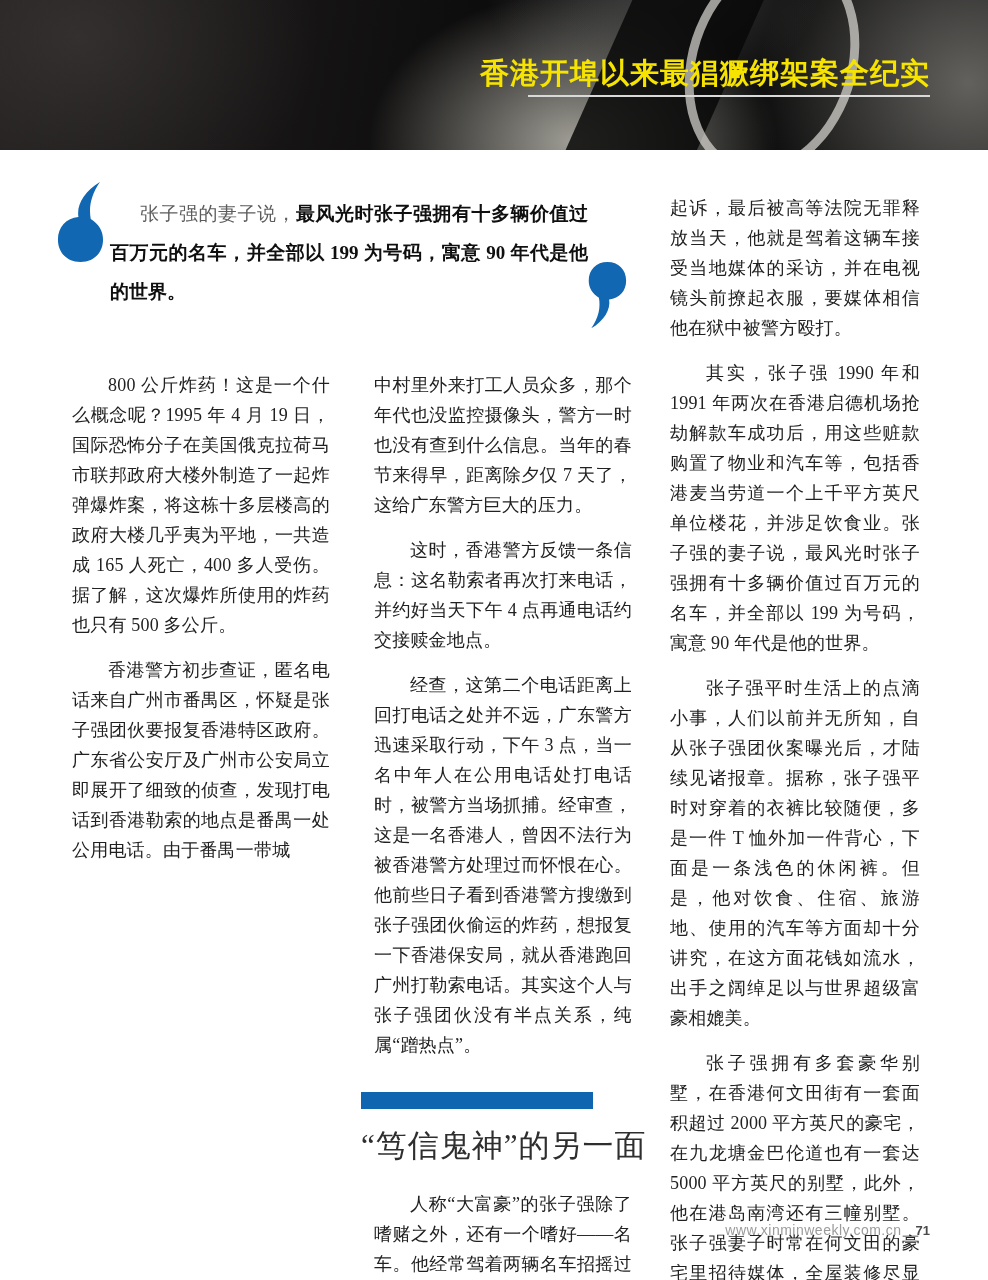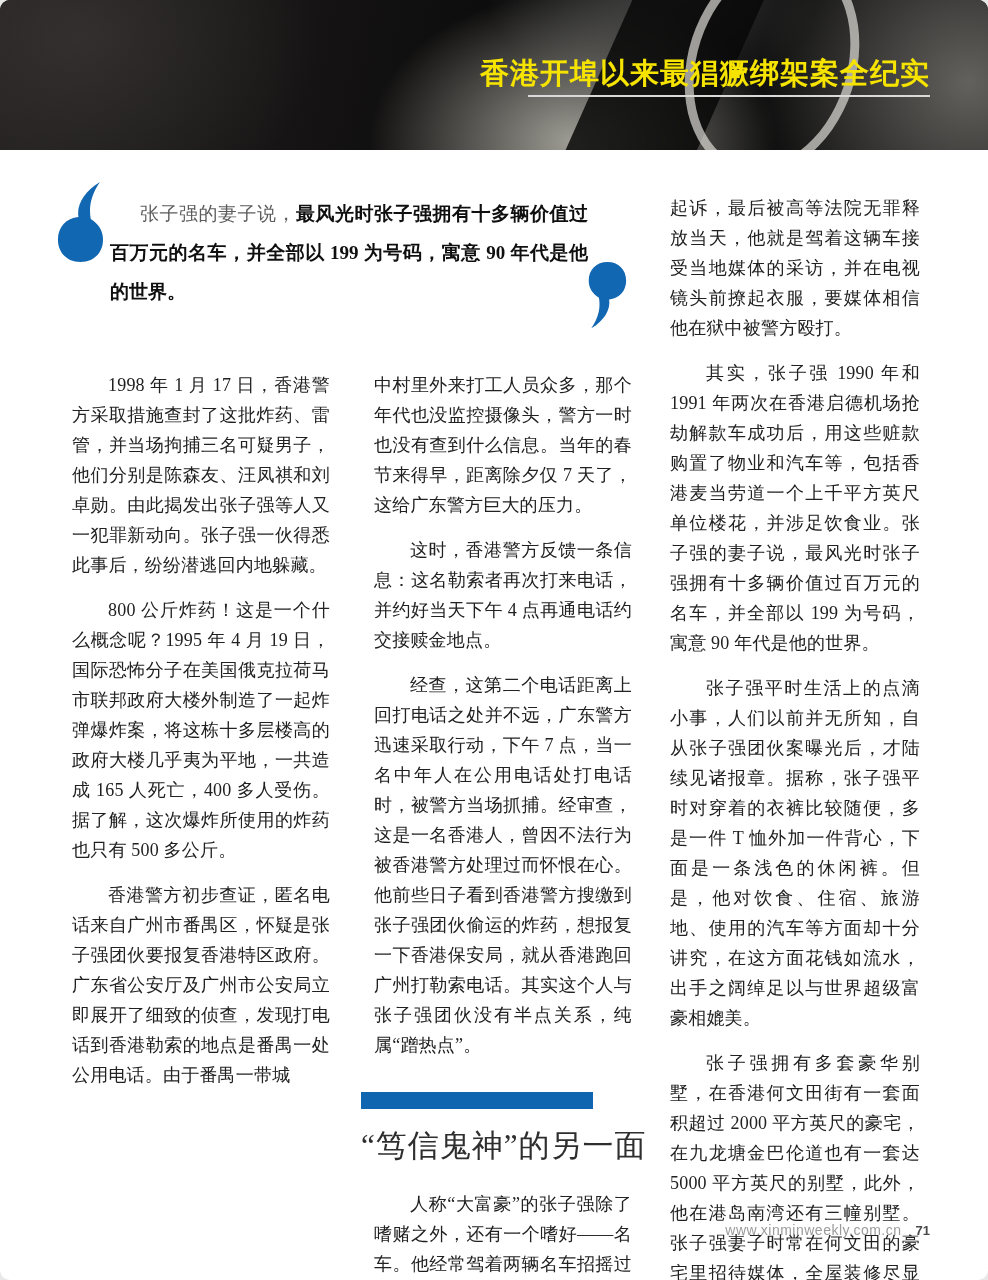--- a/index.html
+++ b/index.html
@@ -1,20 +1,19 @@
 <!DOCTYPE html>
 <html><head>
 <meta charset="utf-8">
 <style>
   html,body { margin:0; padding:0; background:#e8e8e8; }
   .page {
     position:relative; width:988px; height:1280px; margin:0 auto;
     background:#ffffff; overflow:hidden;
     font-family:"Liberation Serif","DejaVu Serif",serif;
-    border-radius:10px;
   }
 
   
   .header {
     position:absolute; left:0; top:0; width:988px; height:150px;
     background:#0d0d0d; overflow:hidden;
   }
   .header-photo {
     position:absolute; left:0; top:0; width:100%; height:100%;
     background:
@@ -117,29 +116,28 @@
           </div>
           <span class="quote-mark close-quote">
             <svg viewBox="0 0 45 80" xmlns="http://www.w3.org/2000/svg">
               <path fill="#1167b1" d="M23 0 C36 0 45 9 45 22 C45 34 37 43 25 44 C27 56 19 69 4 78 C13 65 15 53 13 42 C5 37 1 30 1 22 C1 9 10 0 23 0 Z"></path>
             </svg>
           </span>
         </div>
 
         <div class="two-cols">
           <div class="bodycol">
-            <p class="body-p">1998 年 1 月 17 日，香港警方采取措施查封了这批炸药、雷管，并当场拘捕三名可疑男子，他们分别是陈森友、汪凤祺和刘卓勋。由此揭发出张子强等人又一犯罪新动向。张子强一伙得悉此事后，纷纷潜逃回内地躲藏。</p>
             <p class="body-p">800 公斤炸药！这是一个什么概念呢？1995 年 4 月 19 日，国际恐怖分子在美国俄克拉荷马市联邦政府大楼外制造了一起炸弹爆炸案，将这栋十多层楼高的政府大楼几乎夷为平地，一共造成 165 人死亡，400 多人受伤。据了解，这次爆炸所使用的炸药也只有 500 多公斤。</p>
             <p class="body-p">香港警方初步查证，匿名电话来自广州市番禺区，怀疑是张子强团伙要报复香港特区政府。广东省公安厅及广州市公安局立即展开了细致的侦查，发现打电话到香港勒索的地点是番禺一处公用电话。由于番禺一带城</p>
           </div>
 
           <div class="bodycol">
             <p class="body-p no-indent">中村里外来打工人员众多，那个年代也没监控摄像头，警方一时也没有查到什么信息。当年的春节来得早，距离除夕仅 7 天了，这给广东警方巨大的压力。</p>
             <p class="body-p">这时，香港警方反馈一条信息：这名勒索者再次打来电话，并约好当天下午 4 点再通电话约交接赎金地点。</p>
-            <p class="body-p">经查，这第二个电话距离上回打电话之处并不远，广东警方迅速采取行动，下午 7 点，当一名中年人在公用电话处打电话时，被警方当场抓捕。经审查，这是一名香港人，曾因不法行为被香港警方处理过而怀恨在心。他前些日子看到香港警方搜缴到张子强团伙偷运的炸药，想报复一下香港保安局，就从香港跑回广州打勒索电话。其实这个人与张子强团伙没有半点关系，纯属“蹭热点”。</p>
+            <p class="body-p">经查，这第二个电话距离上回打电话之处并不远，广东警方迅速采取行动，下午 3 点，当一名中年人在公用电话处打电话时，被警方当场抓捕。经审查，这是一名香港人，曾因不法行为被香港警方处理过而怀恨在心。他前些日子看到香港警方搜缴到张子强团伙偷运的炸药，想报复一下香港保安局，就从香港跑回广州打勒索电话。其实这个人与张子强团伙没有半点关系，纯属“蹭热点”。</p>
 
             <div class="section-bar" style="background:#1065b0;"></div>
             <h2 class="section-heading">“笃信鬼神”的另一面</h2>
 
             <p class="body-p">人称“大富豪”的张子强除了嗜赌之外，还有一个嗜好——名车。他经常驾着两辆名车招摇过市，其中有一辆就连香港也是罕有的，是价值 350 万元的黄色意大利跑车兰博基尼。</p>
 
           </div>
         </div>
       </div>
 

